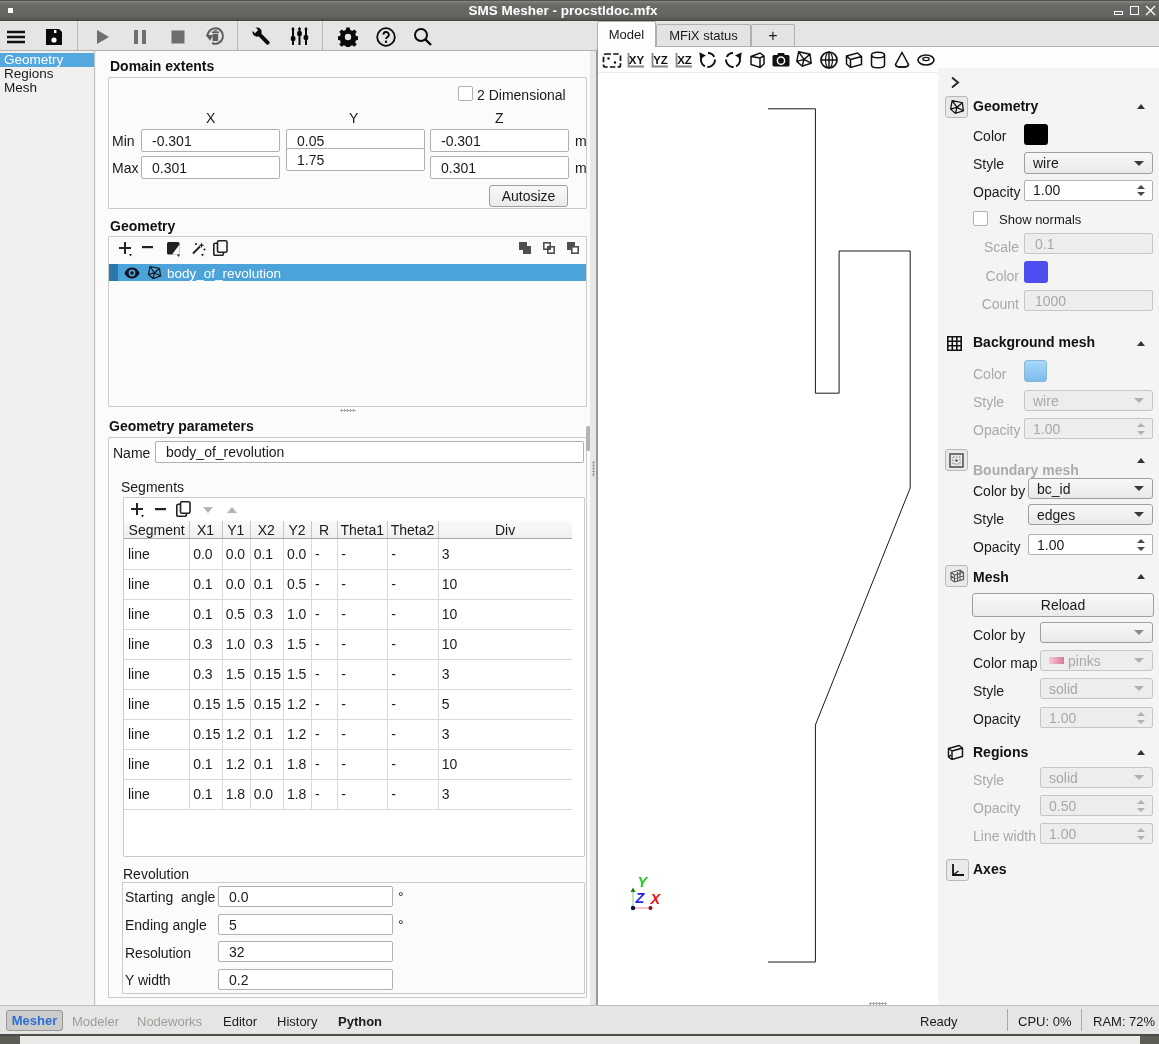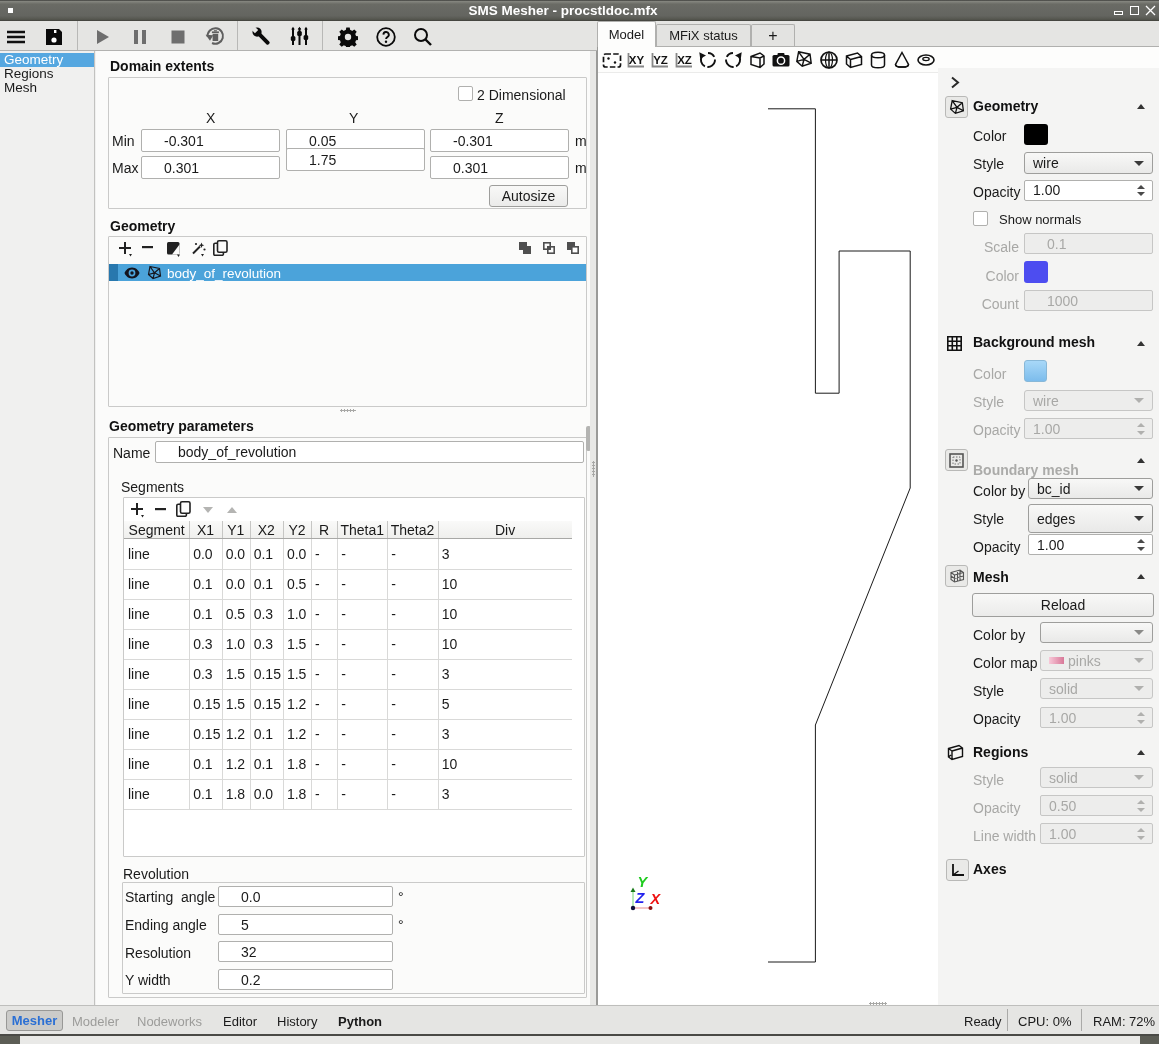--- a/index.html
+++ b/index.html
@@ -13,21 +13,21 @@
 
 #toolbar { position:absolute; left:0; top:21px; width:1159px; height:30px; background:#e5e5e3; border-bottom:1px solid #b2b2b0; }
 .tsep { position:absolute; top:0; width:1px; height:29px; background:#b8b8b6; }
 
 #sidebar { position:absolute; left:0; top:51px; width:95px; height:954px; background:#f0f0ef; border-right:1px solid #c2c2c0; }
 .nav { padding-left:4px; height:14px; line-height:14px; font-size:13.5px; }
 
 #mainpanel { position:absolute; left:96px; top:51px; width:494px; height:954px; background:#fbfbfa; }
 .h1 { position:absolute; font-weight:bold; font-size:14px; color:#111; }
 .gbox { position:absolute; border:1px solid #cacac9; background:#fbfbfa; border-radius:1px; }
-.inp { position:absolute; background:#fff; border:1px solid #b0b0ae; border-radius:2px; padding-left:22px; display:flex; align-items:center; font-size:14px; color:#1a1a1a; }
+.inp { position:absolute; background:#fff; border:1px solid #b0b0ae; border-radius:2px; padding-left:10px; display:flex; align-items:center; font-size:14px; color:#1a1a1a; }
 .inp.dis { background:#ededec; border-color:#c6c6c5; color:#a8a8a6; }
 .lbl { position:absolute; font-size:14px; color:#1a1a1a; }
 .btn { position:absolute; background:linear-gradient(#f8f8f7,#ebebea); border:1px solid #9e9e9c; border-radius:3px; display:flex; align-items:center; justify-content:center; font-size:14px; color:#1a1a1a; }
 .cb { position:absolute; width:15px; height:15px; background:#fff; border:1px solid #b0b0ae; border-radius:2px; }
 
 .combo { position:absolute; background:linear-gradient(#f8f8f7,#e9e9e8); border:1px solid #9e9e9c; border-radius:3px; display:flex; align-items:center; padding-left:8px; font-size:14px; color:#1a1a1a; }
 .combo .arr { position:absolute; right:8px; top:50%; margin-top:-2.5px; width:0; height:0; border-left:5px solid transparent; border-right:5px solid transparent; border-top:5.5px solid #3a3a3a; }
 .combo.dis { background:#ededec; border-color:#c6c6c5; color:#a8a8a6; }
 .combo.dis .arr { border-top-color:#b0b0ae; }
 
@@ -521,21 +521,21 @@
             <rect x="1" y="1" width="13" height="13" fill="none" stroke="#555" stroke-width="1.6"></rect>
             <rect x="4" y="4" width="7" height="7" fill="none" stroke="#777" stroke-width="1" stroke-dasharray="1.5 1.5"></rect>
             <circle cx="7.5" cy="7.5" r="1.2" fill="#555"></circle>
           </svg>
         </div>
   <div class="rp-title dis" style="left:973px;top:450px;">Boundary mesh</div>
   <div class="collapse" style="left:1137px;top:458px;"></div>
   <div class="lbl" style="left:973px;top:483px;">Color by</div>
   <div class="combo" style="left:1028px;top:478px;width:124.5px;height:21px;">bc_id<span class="arr"></span></div>
   <div class="lbl" style="left:973px;top:511px;">Style</div>
-  <div class="combo" style="left:1028px;top:504px;width:124.5px;height:29px;">edges<span class="arr"></span></div>
+  <div class="combo" style="left:1028px;top:504px;width:124.5px;height:21px;">edges<span class="arr"></span></div>
   <div class="lbl" style="left:973px;top:539px;">Opacity</div>
   <div class="spin" style="left:1028px;top:534px;width:124.5px;height:21px;">1.00<span class="up"></span><span class="dn"></span></div>
 
   <div class="iconbtn" style="left:945px;top:565px;">
           <svg width="16" height="16" viewBox="0 0 16 16">
             <path d="M2 4.5 L11 2 L14.5 4.5 L14.5 11.5 L5.5 14 L2 11.5 z M2 4.5 L5.5 7 L5.5 14 M5.5 7 L14.5 4.5 M2 8 L5.5 10.5 L14.5 8 M8.5 2.7 L8.5 13 M11 2 L11 12" fill="none" stroke="#555" stroke-width="1.1"></path>
           </svg>
         </div>
   <div class="rp-title" style="left:973px;top:569px;">Mesh</div>
   <div class="collapse" style="left:1137px;top:574px;"></div>
@@ -575,21 +575,21 @@
   </div>
 </div>
 
 <div id="statusbar">
   <div class="btn" style="left:6px;top:4px;width:57px;height:21px;background:#cbcbc9;border-color:#989896;color:#2a6fd4;font-weight:bold;font-size:13px;">Mesher</div>
   <div class="st" style="left:72px;color:#9c9c9a;">Modeler</div>
   <div class="st" style="left:137px;color:#9c9c9a;">Nodeworks</div>
   <div class="st" style="left:223px;">Editor</div>
   <div class="st" style="left:277px;">History</div>
   <div class="st" style="left:338px;font-weight:bold;">Python</div>
-  <div class="st" style="left:964px;">Ready</div>
+  <div class="st" style="left:920px;">Ready</div>
   <div class="ssep" style="left:1007px;"></div>
   <div class="st" style="left:1018px;">CPU:&nbsp;0%</div>
   <div class="ssep" style="left:1081px;"></div>
   <div class="st" style="left:1093px;">RAM:&nbsp;72%</div>
 </div>
 <div id="bottomstrip">
   <div class="abs" style="left:0;top:0;width:1159px;height:1.5px;background:#4a4a46;"></div>
   <div class="abs" style="left:0;top:1.5px;width:20px;height:8.5px;background:#5c5d55;"></div>
   <div class="abs" style="left:1140px;top:1.5px;width:19px;height:8.5px;background:#5c5d55;"></div>
 </div>

